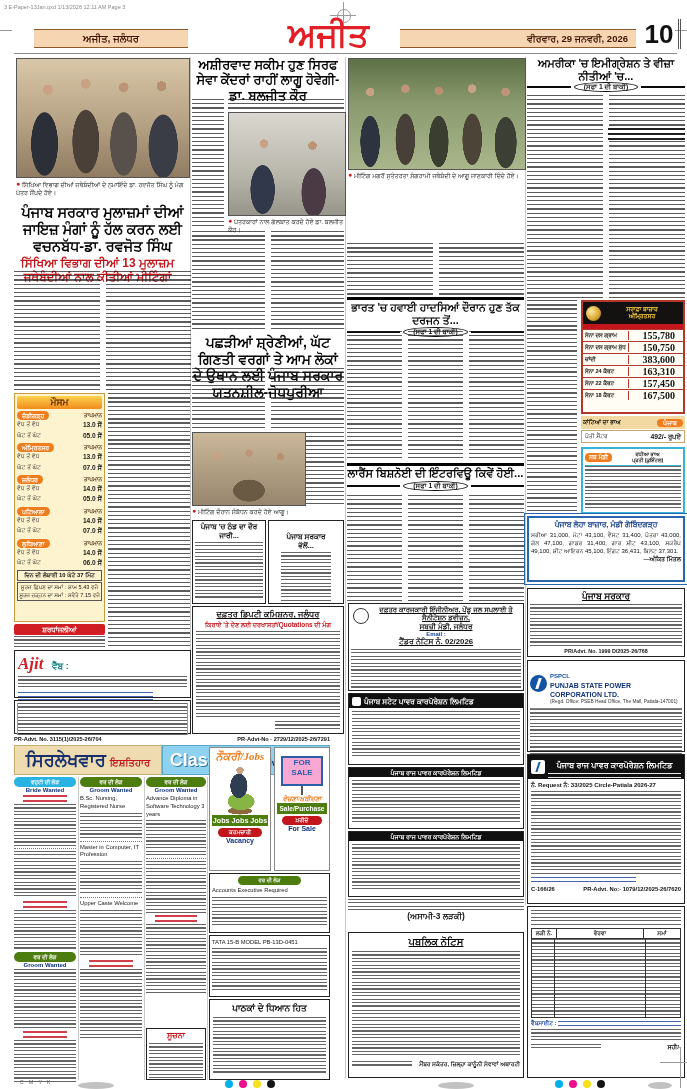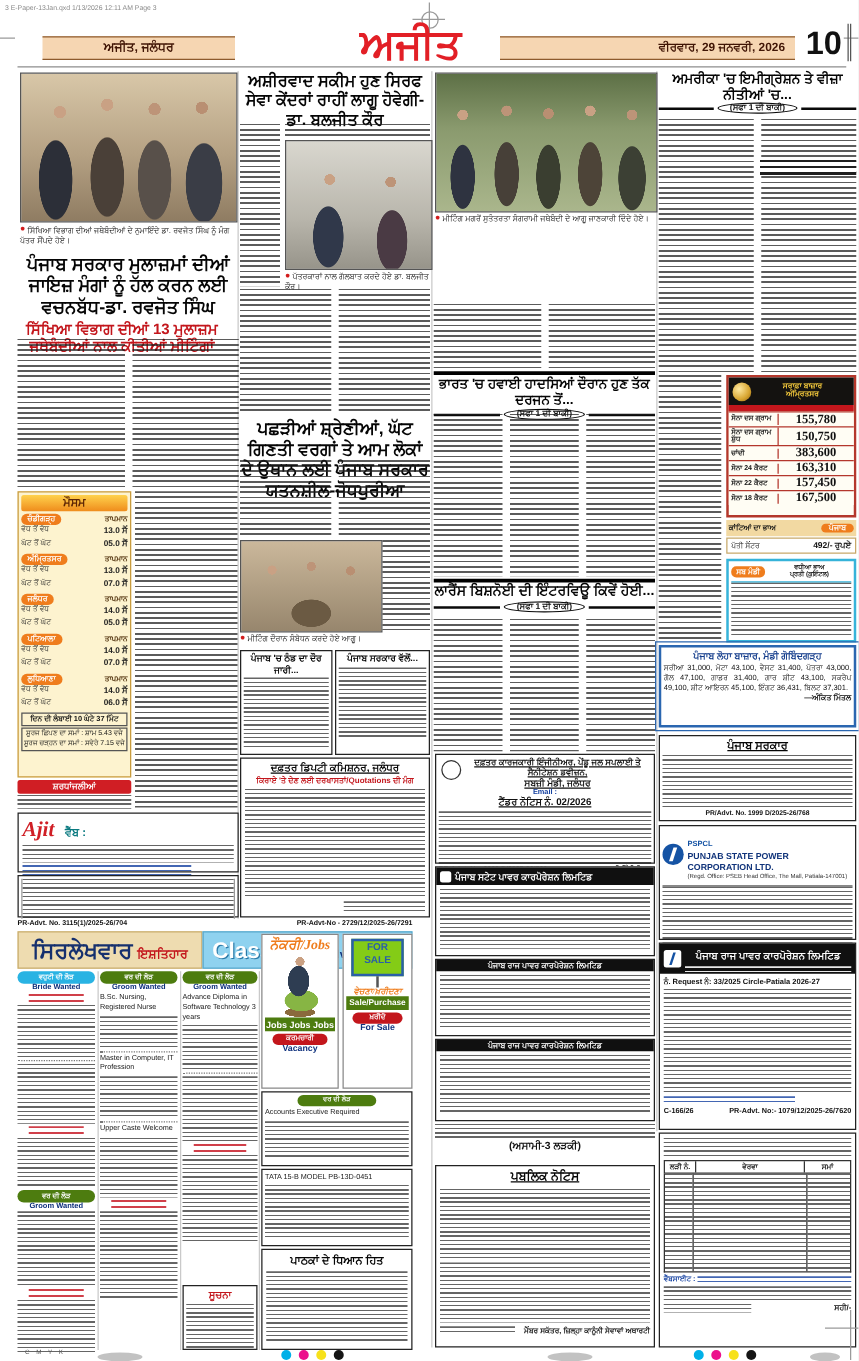--- a/index.html
+++ b/index.html
@@ -20,21 +20,21 @@
 .dot{color:#d21c1c;font-size:7px;vertical-align:1px}
 .pillrow{display:flex;align-items:center;gap:3px}
 .pillrow:before,.pillrow:after{content:"";flex:1;border-top:2.5px solid #0a0a0a}
 .pill{border:1px solid #0a0a0a;border-radius:50%;font-size:6.8px;padding:0 9px;font-weight:bold;background:#fff;white-space:nowrap}
 .chip{display:block;border-radius:6px;color:#fff;font-weight:bold;text-align:center;overflow:hidden;white-space:nowrap}
 .box{border:1px solid #222;background:#fff;box-sizing:border-box}
 .strip{background:#f6d6b2;border-top:1px solid #8d5a2c;border-bottom:1px solid #8d5a2c;color:#401505;font-weight:bold;box-sizing:border-box}
 .vr{background:#c9c9c9;width:1px}
 .gold-row{display:flex;align-items:center;border-top:1px solid #b4372c;background:#fffdf4}
 .gold-row .l{flex:1;font-size:5.6px;font-weight:bold;padding:1px 2px;border-right:1px solid #b4372c;line-height:1.1}
-.gold-row .v{width:46px;text-align:right;font-size:10px;font-weight:bold;padding-right:14px;font-family:"Liberation Serif",serif}
+.gold-row .v{width:46px;text-align:right;font-size:10px;font-weight:bold;padding-right:8px;font-family:"Liberation Serif",serif}
 .wx-city{margin-top:2px}
 .wx-r1{display:flex;justify-content:space-between;align-items:center}
 .wx-chip{background:#ef7d1d;border-radius:5px;color:#fff;font-size:6.2px;font-weight:bold;padding:1px 5px;line-height:1.2}
 .wx-t{font-size:5.8px;font-weight:bold;color:#4a2a05}
 .wx-r2{display:flex;justify-content:space-between;font-size:6px;line-height:1.55;color:#222}
 .wx-r2 b{font-size:6.6px}
 .bandm{background:#4d7c0f;color:#fff;font-weight:bold;text-align:center}
 .bandc{background:#29b3e3;color:#fff;font-weight:bold;text-align:center}
 .frag{font-size:5.8px;line-height:1.35;color:#1a1a1a}
 .hr-dot{border-top:1px dotted #777;margin:2px 0}
@@ -200,21 +200,21 @@
     radial-gradient(circle 6px at 50% 28%, #bd9478 60%, transparent 62%),
     radial-gradient(circle 6px at 78% 33%, #b98f72 60%, transparent 62%),
     radial-gradient(ellipse 26px 18px at 50% 80%, #6b5a43 60%, transparent 62%),
     linear-gradient(180deg,#cbb89b,#97866d)"></div>
   <div class="abs tx" style="left:306px;top:432px;width:38px;height:72px"></div>
   <div class="abs cap" style="left:192px;top:506px;width:152px;height:12px"><span class="dot">●</span> <span>ਮੀਟਿੰਗ ਦੌਰਾਨ ਸੰਬੋਧਨ ਕਰਦੇ ਹੋਏ ਆਗੂ।</span></div>
   <div class="abs box" style="left:192px;top:520px;width:74px;height:84px;padding:2px">
     <div class="hl" style="font-size:7.3px">ਪੰਜਾਬ 'ਚ ਠੰਡ ਦਾ ਦੌਰ ਜਾਰੀ...</div>
     <div class="txf" style="height:58px;margin-top:2px"></div>
   </div>
-  <div class="abs box" style="left:268px;top:520px;width:76px;height:84px;padding:2px">
+  <div class="abs box" style="left:268px;top:520px;width:76px;height:84px;padding:12px">
     <div class="hl" style="font-size:7.3px">ਪੰਜਾਬ ਸਰਕਾਰ ਵੱਲੋਂ...</div>
     <div class="txf" style="height:58px;margin-top:2px"></div>
   </div>
   <div class="abs box" style="left:192px;top:606px;width:152px;height:128px;border-width:1.5px;padding:3px">
     <div class="hl" style="font-size:8.3px;text-decoration:underline">ਦਫ਼ਤਰ ਡਿਪਟੀ ਕਮਿਸ਼ਨਰ, ਜਲੰਧਰ</div>
     <div class="hl red" style="font-size:6.4px;margin-top:1px">ਕਿਰਾਏ 'ਤੇ ਦੇਣ ਲਈ ਦਰਖਾਸਤਾਂ/Quotations ਦੀ ਮੰਗ</div>
     <div class="txf" style="height:88px;margin-top:3px"></div>
     <div class="txf" style="height:8px;width:45%;margin-left:55%;margin-top:2px"></div>
   </div>
 
@@ -506,21 +506,21 @@
       radial-gradient(circle 6px at 50% 14%, #caa183 60%, transparent 62%),
       radial-gradient(ellipse 14px 20px at 48% 44%, #2e3d52 60%, transparent 62%),
       radial-gradient(ellipse 22px 14px at 52% 74%, #87b544 60%, transparent 62%),
       radial-gradient(ellipse 20px 6px at 50% 92%, #8a6a3c 60%, transparent 62%),#fff"></div>
     <div class="bandm" style="height:11px;font-size:7.2px;line-height:11px">Jobs Jobs Jobs</div>
     <span class="chip" style="background:#c3161c;height:9px;font-size:5.8px;line-height:9px;width:80%;margin:2px auto 0">ਕਰਮਚਾਰੀ</span>
     <div style="font-size:7px;font-weight:bold;color:#12337e">Vacancy</div>
   </div>
 
   <div class="abs box" style="left:274px;top:747px;width:56px;height:124px;border-color:#888;padding:2px;text-align:center">
-    <div style="width:38px;height:26px;border:2px solid #2a5fa8;margin:1px auto 0;font-size:8px;font-weight:bold;color:#2a5fa8;line-height:1.3;background:#84cc16">
+    <div style="width:38px;height:26px;border:2px solid #2a5fa8;margin:6px auto 0;font-size:8px;font-weight:bold;color:#2a5fa8;line-height:1.3;background:#f9a8d4">
       <span>FOR</span><br>
       <span>SALE</span>
     </div>
     <div style="width:2px;height:9px;background:#555;margin:0 auto"></div>
     <div style="font-family:'Liberation Serif',serif;font-style:italic;font-weight:bold;font-size:6.8px;color:#ef7d1d">ਵੇਚਣਾ/ਖ਼ਰੀਦਣਾ</div>
     <div class="bandm" style="height:11px;font-size:6.6px;line-height:11px">Sale/Purchase</div>
     <span class="chip" style="background:#c3161c;height:9px;font-size:5.8px;line-height:9px;width:80%;margin:2px auto 0">ਖ਼ਰੀਦੋ</span>
     <div style="font-size:7px;font-weight:bold;color:#12337e">For Sale</div>
   </div>
 

